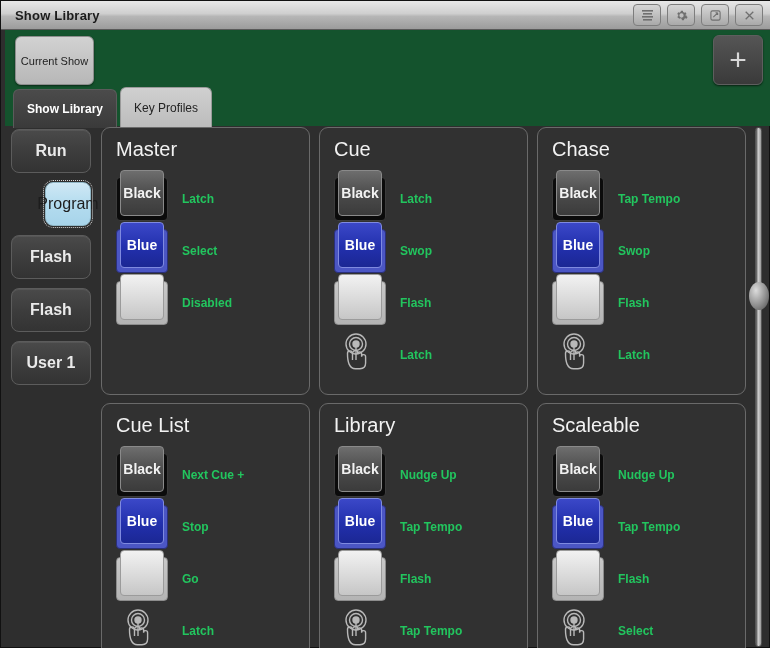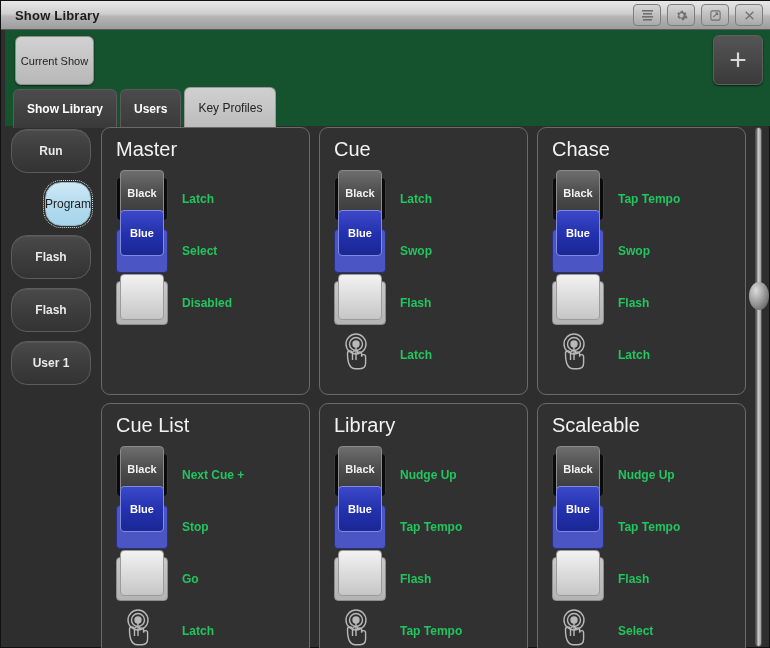--- a/index.html
+++ b/index.html
@@ -99,24 +99,24 @@
   }
 
   
   .sidebar {
     position: absolute; left: 10px; top: 128px;
     width: 80px;
     display: flex; flex-direction: column; gap: 9px;
   }
   .side-btn {
     height: 42px;
-    border-radius: 16px;
+    border-radius: 8px;
     border: 1px solid #5c5c5c;
     background: linear-gradient(to bottom, #4a4a4a 0%, #3d3d3d 50%, #333 100%);
-    color: #eaeaea; font-size: 12px; font-weight: bold;
+    color: #eaeaea; font-size: 16px; font-weight: bold;
     display: flex; align-items: center; justify-content: center;
     cursor: pointer;
     box-shadow: inset 0 1px 0 rgba(255,255,255,.07);
   }
   .side-btn.selected {
     background: linear-gradient(to bottom, #cfe8f5 0%, #b4dcef 50%, #a7d4ea 100%);
     color: #1d1d1d; font-weight: normal;
     border: 1px solid #8fb6c6;
     outline: 1px dotted #d8d8d8;
     outline-offset: 1px;
@@ -155,30 +155,30 @@
     border-radius: 4px;
     display: flex; align-items: center; justify-content: center;
     box-sizing: border-box;
     cursor: pointer;
     flex: 0 0 auto;
   }
   .keybtn .inner {
     width: 44px; height: 46px;
     border-radius: 4px;
     display: flex; align-items: center; justify-content: center;
-    font-size: 11px; font-weight: bold;
+    font-size: 14px; font-weight: bold;
     box-sizing: border-box;
   }
   .keybtn.black { background: #0b0b0b; border: 1px solid #3b3b3b; align-items: flex-end; padding-bottom: 4px;}
   .keybtn.black .inner {
     background: linear-gradient(to bottom, #6e6e6e, #4a4a4a 55%, #3b3b3b);
     border: 1px solid #8a8a8a;
     color: #f2f2f2;
   }
-  .keybtn.blue { background: #4b56c4; border: 1px solid #2a2f7a; align-items: flex-end; padding-bottom: 16px;}
+  .keybtn.blue { background: #4b56c4; border: 1px solid #2a2f7a; align-items: flex-end; padding-bottom: 4px;}
   .keybtn.blue .inner {
     background: linear-gradient(to bottom, #3b48c8, #2230ad 55%, #1b2794);
     border: 1px solid #7f8ae0;
     color: #ffffff;
   }
   .keybtn.white { background: linear-gradient(to bottom,#c9c9c9,#b4b4b4); border: 1px solid #8d8d8d; align-items: flex-end; padding-bottom: 4px;}
   .keybtn.white .inner {
     background: linear-gradient(to bottom, #f2f2f2, #d8d8d8 60%, #c6c6c6);
     border: 1px solid #9b9b9b;
     color: #333;
@@ -258,23 +258,20 @@
     <div class="current-show">
       <span>Current Show</span>
     </div>
     <div class="plus-btn">
       <span class="plus-glyph">+</span>
     </div>
     <div class="tabs" id="tabbar">
         <div class="tab">
           <span>Show Library</span>
         </div>
-        <div class="tab">
-          <span>Users</span>
-        </div>
         <div class="tab active">
           <span>Key Profiles</span>
         </div>
       </div>
   </div>
 
   <div class="sidebar" id="sidebar">
       <div class="side-btn">
         <span>Run</span>
       </div>

